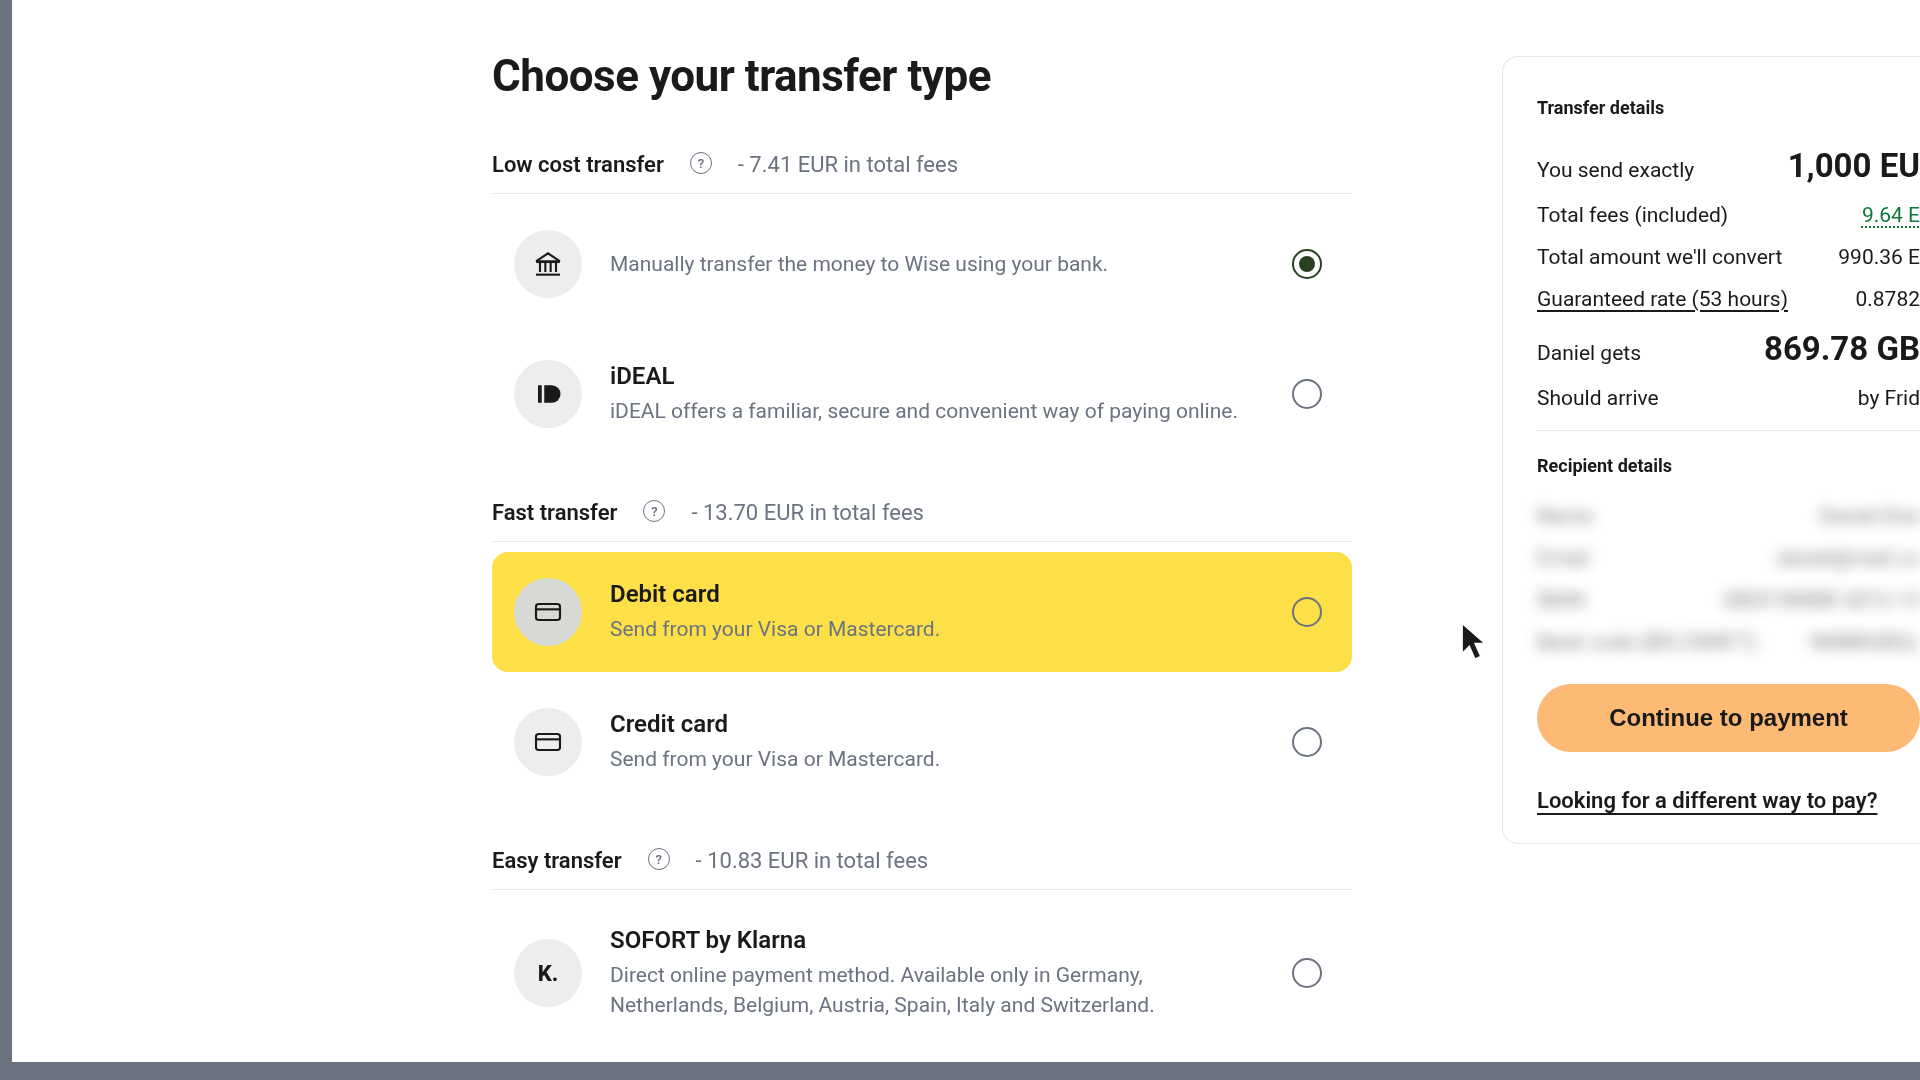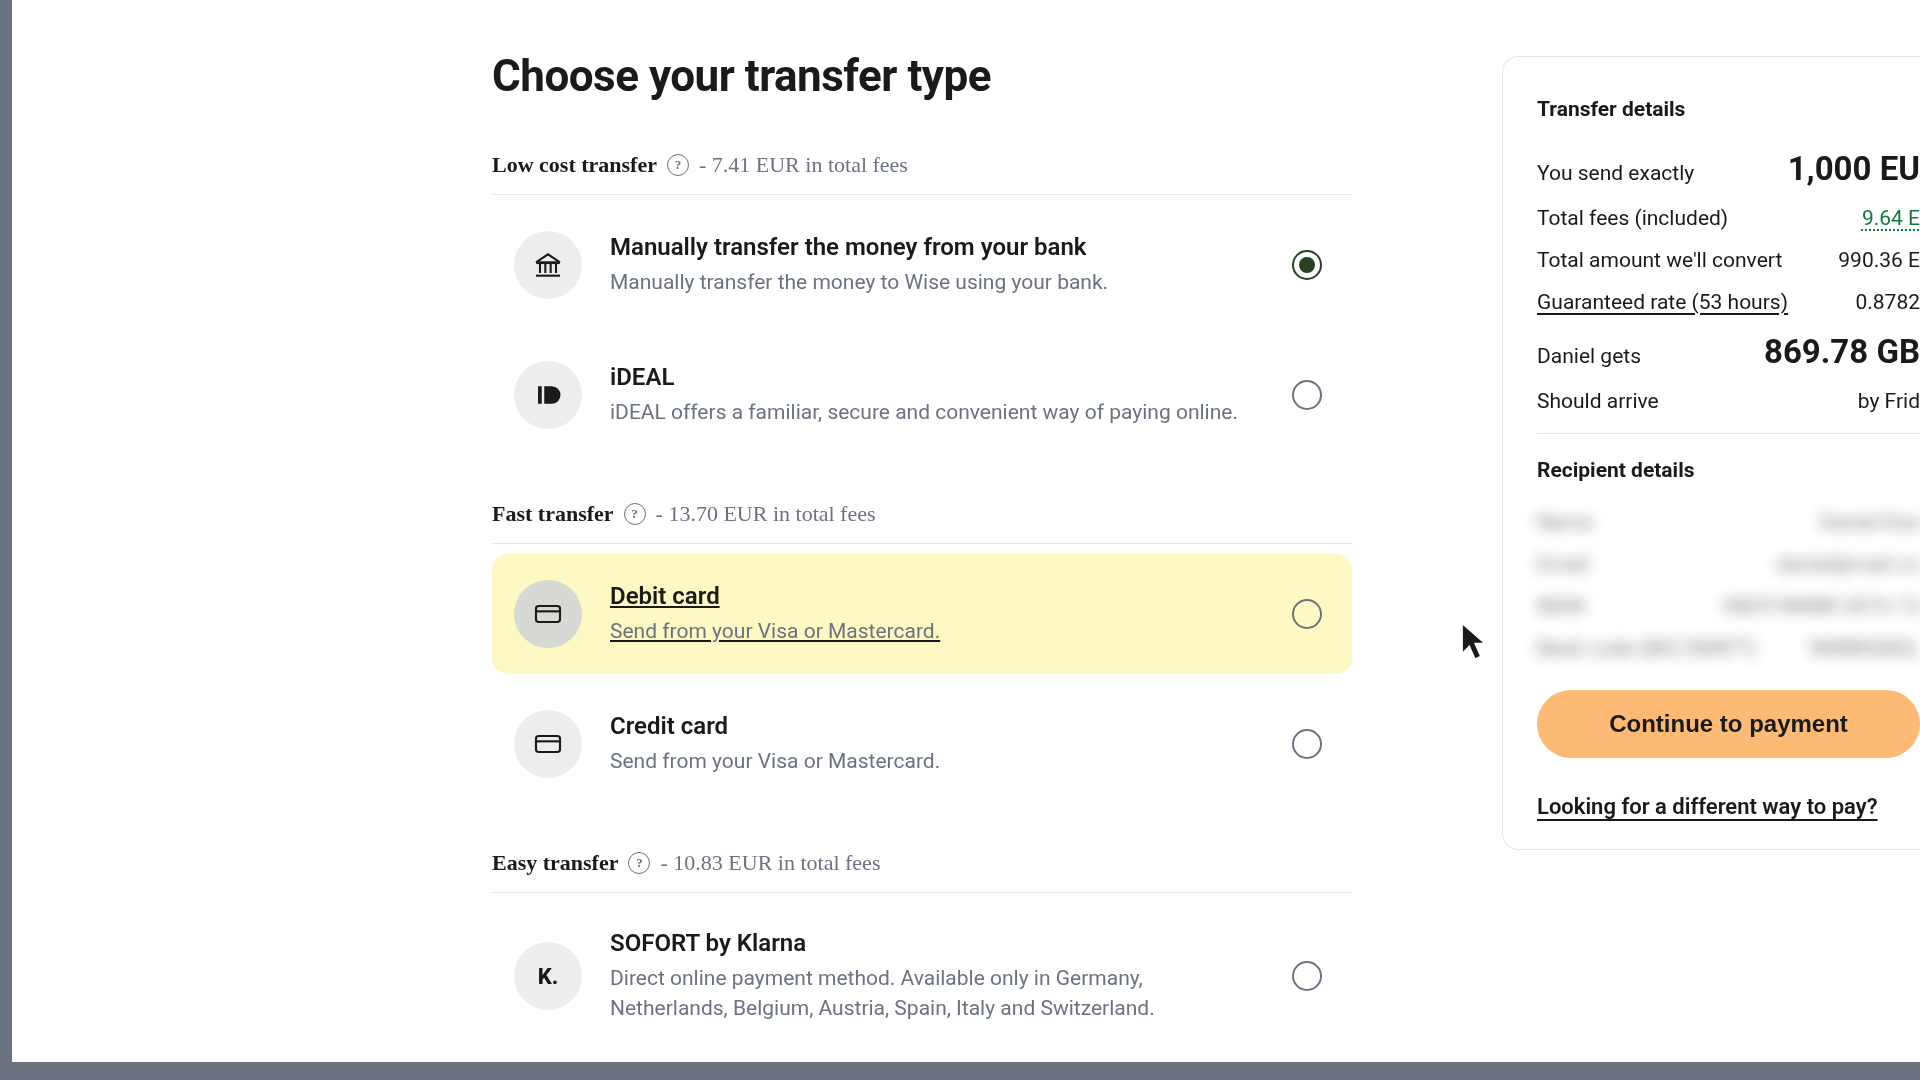--- a/index.html
+++ b/index.html
@@ -36,26 +36,25 @@
   }
   h1.page-title {
     font-size: 44px;
     font-weight: 700;
     color: #1a1a1a;
     margin-bottom: 50px;
     letter-spacing: -0.5px;
   }
   .section-header {
     display: flex;
-    align-items: center;
-    gap: 10px;
+    align-items: flex-start;
+    gap: 26px;
     padding: 0 0 16px 0;
     border-bottom: 1px solid #e5e7eb;
     margin-bottom: 0;
-    font-family: Liberation Serif, serif;
   }
   .section-title {
     font-size: 22px;
     font-weight: 600;
     color: #1a1a1a;
   }
   .help-icon {
     width: 22px;
     height: 22px;
     border: 1.8px solid #6b7280;
@@ -76,22 +75,21 @@
   .option {
     display: flex;
     align-items: center;
     padding: 26px 30px 26px 22px;
     gap: 28px;
     border-radius: 16px;
     cursor: pointer;
     margin: 10px 0;
   }
   .option.hovered {
-    background: #fef9c3;
-    text-decoration: underline;
+    background: #fde047;
   }
   .option-icon {
     width: 68px;
     height: 68px;
     border-radius: 50%;
     background: #edeeec;
     display: flex;
     align-items: center;
     justify-content: center;
     flex-shrink: 0;
@@ -143,21 +141,21 @@
     right: 0;
     top: 56px;
     width: 418px;
     border: 1px solid #e5e7eb;
     border-right: none;
     border-radius: 16px 0 0 16px;
     padding: 40px 0 30px 34px;
     background: #fff;
   }
   .side-heading {
-    font-size: 21px;
+    font-size: 18px;
     font-weight: 700;
     margin-bottom: 28px;
   }
   .side-row {
     display: flex;
     justify-content: space-between;
     align-items: baseline;
     margin-bottom: 18px;
     gap: 20px;
   }
@@ -261,21 +259,20 @@
               <path d="M3 10 L12 4 L21 10"></path>
               <rect x="4" y="10" width="16" height="0.5"></rect>
               <line x1="6" y1="11" x2="6" y2="18"></line>
               <line x1="10" y1="11" x2="10" y2="18"></line>
               <line x1="14" y1="11" x2="14" y2="18"></line>
               <line x1="18" y1="11" x2="18" y2="18"></line>
               <line x1="3" y1="20" x2="21" y2="20"></line>
             </svg>
         </div>
         <div class="option-body">
-          <div class="option-title">Manually transfer the money from your bank</div>
           <div class="option-desc">Manually transfer the money to Wise using your bank.</div>
         </div>
         <div class="radio selected"></div>
       </div>
 
       <div class="option">
         <div class="option-icon">
           <svg width="30" height="30" viewBox="0 0 24 24">
               <rect x="4" y="5" width="3" height="14" fill="#1a1a1a"></rect>
               <path d="M9 5 H15 A7 7 0 0 1 15 19 H9 Z" fill="#1a1a1a"></path>

